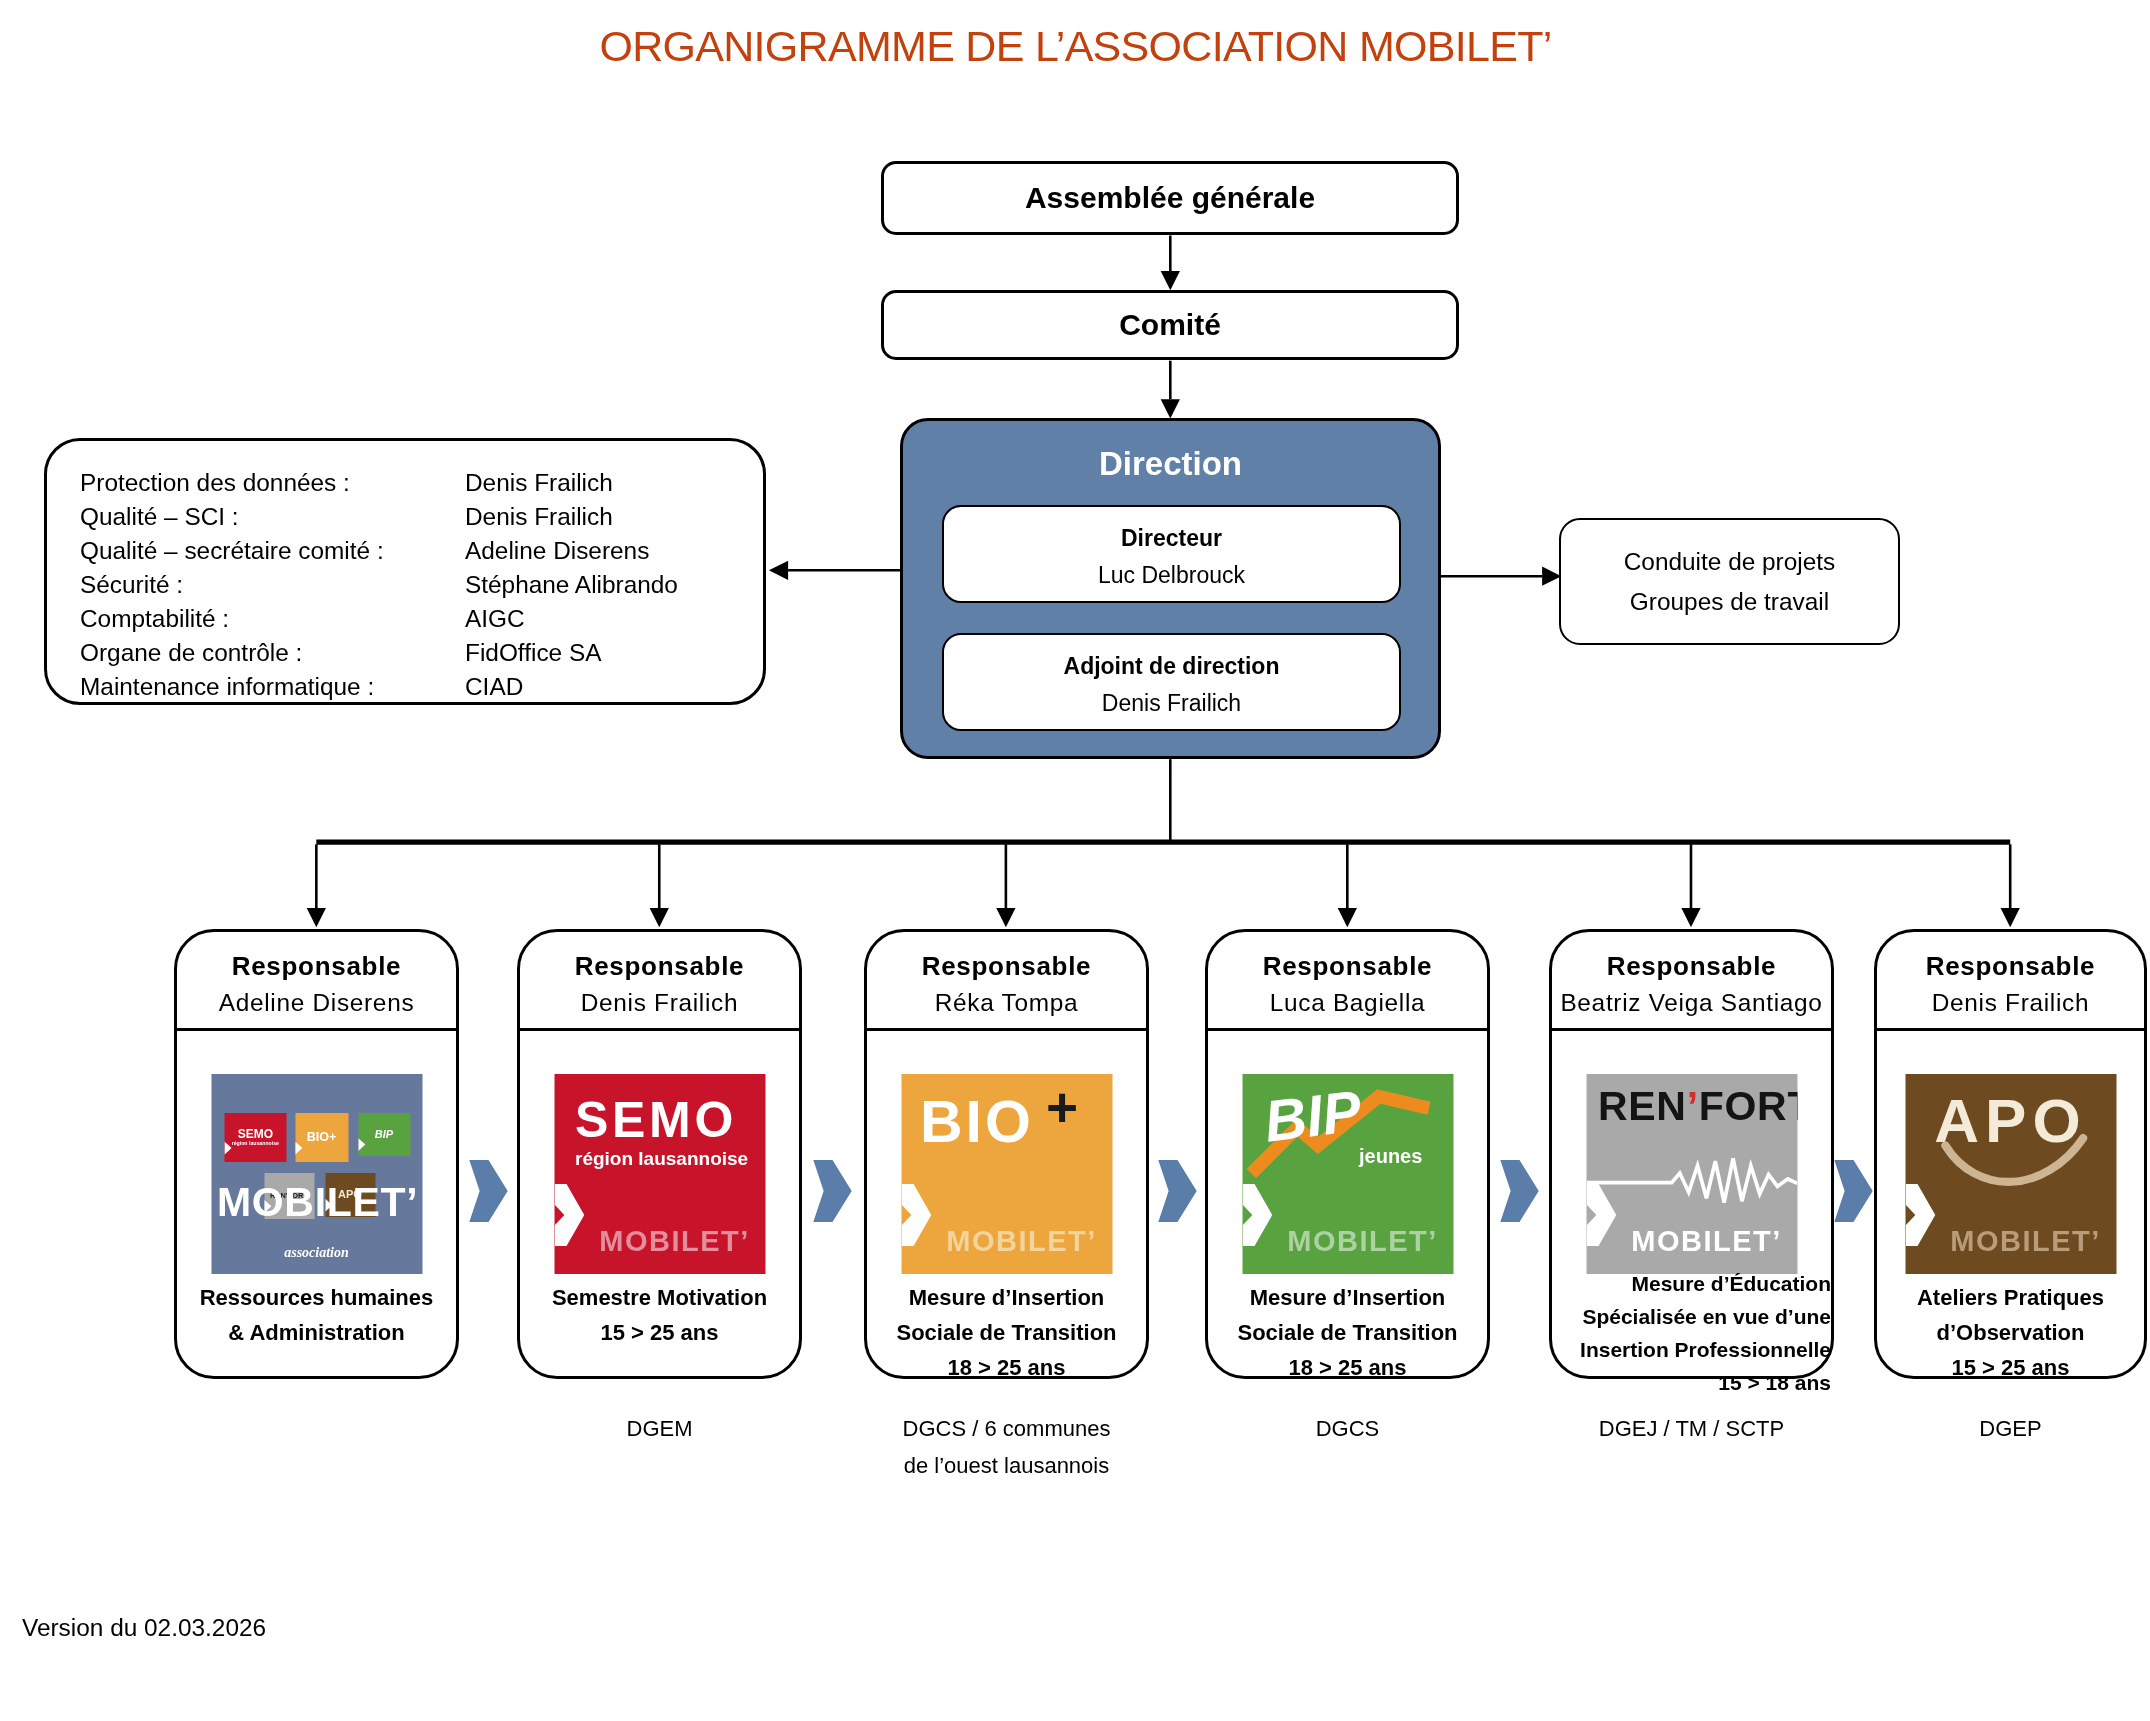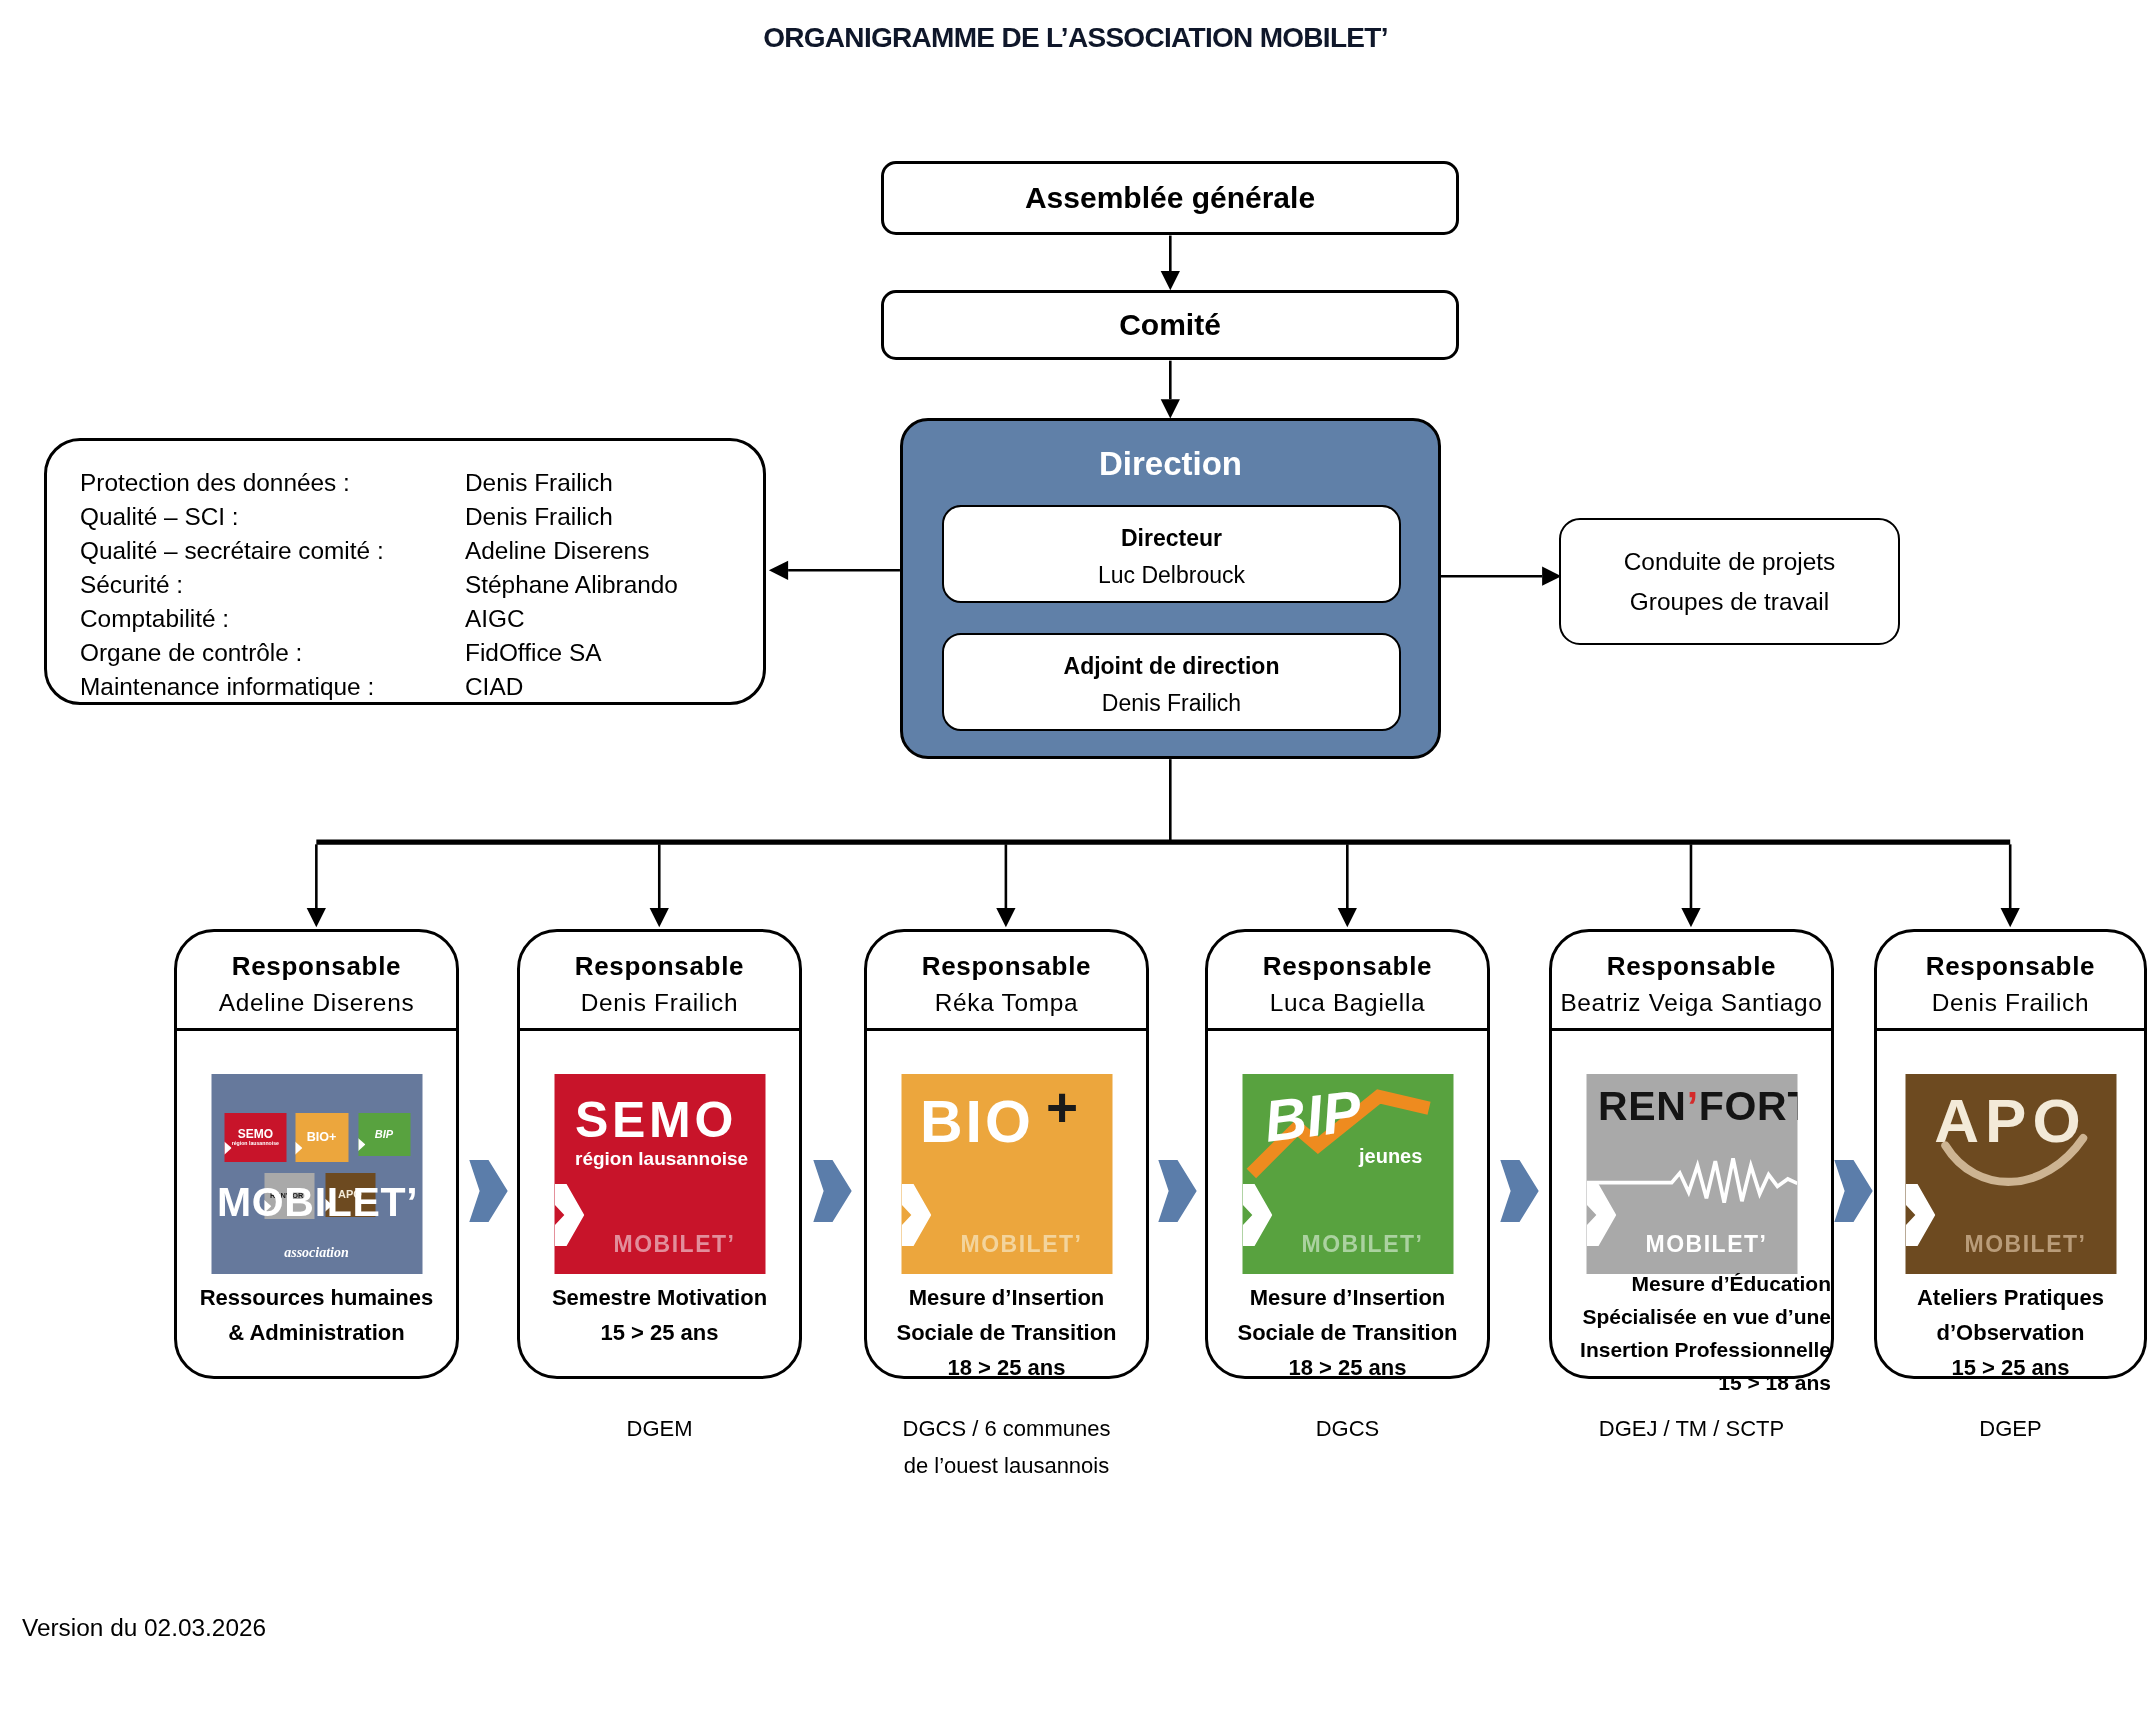--- a/index.html
+++ b/index.html
@@ -1,21 +1,21 @@
 <!DOCTYPE html>
 <html style="font-size:12px"><head>
 <meta charset="utf-8">
 <style>
   html,body{margin:0;padding:0;background:#fff;}
   .canvas{position:relative;width:2151px;height:1722px;background:#fff;
           font-family:"Liberation Sans","DejaVu Sans",sans-serif;color:#000;overflow:hidden;}
 
   
   .page-title{position:absolute;top:22px;left:0;width:100%;text-align:center;
-              font-size:28px;font-weight:bold;letter-spacing:-0.7px;color:#0f172a;}
+              font-size:43px;font-weight:normal;letter-spacing:-0.7px;color:#c2410c;}
 
   
   .wbox{position:absolute;background:#fff;border:3px solid #000;box-sizing:border-box;}
   .topbox{border-radius:15px;display:flex;align-items:center;justify-content:center;
           font-size:30px;font-weight:bold;}
   #assemblee{left:881px;top:161px;width:578px;height:74px;}
   #comite{left:881px;top:290px;width:578px;height:70px;}
 
   
   #direction{position:absolute;left:900px;top:418px;width:541px;height:341px;
@@ -58,21 +58,21 @@
         font-size:22px;font-weight:bold;line-height:35px;}
   .u5 .desc{top:335px;font-size:21px;line-height:33px;text-align:right;}
   .agency{position:absolute;top:478px;left:0;right:0;text-align:center;
           font-size:22px;line-height:37px;}
 
   
   .logo{position:absolute;top:142px;left:50%;transform:translateX(-50%);
         width:211px;height:200px;overflow:hidden;}
   .notch{position:absolute;left:0;top:110px;}
   .brand{position:absolute;bottom:16.3px;left:30px;right:0;text-align:center;
-         font-size:23px;font-weight:bold;letter-spacing:1.5px;}
+         font-size:29px;font-weight:bold;letter-spacing:1.5px;}
   
   .logo-semo{background:#c8142a;}
   .semo-word{position:absolute;top:21px;left:21px;color:#fff;font-size:50px;
              font-weight:bold;letter-spacing:3.7px;line-height:1;}
   .semo-sub{position:absolute;top:74px;left:21px;color:#fff;font-size:19px;font-weight:bold;}
   .logo-semo .brand{color:#e28e9b;}
   
   .logo-bio{background:#eca63d;}
   .bio-word{position:absolute;top:19px;left:19px;color:#fff;font-size:59px;
             font-weight:bold;letter-spacing:3px;line-height:1;}

